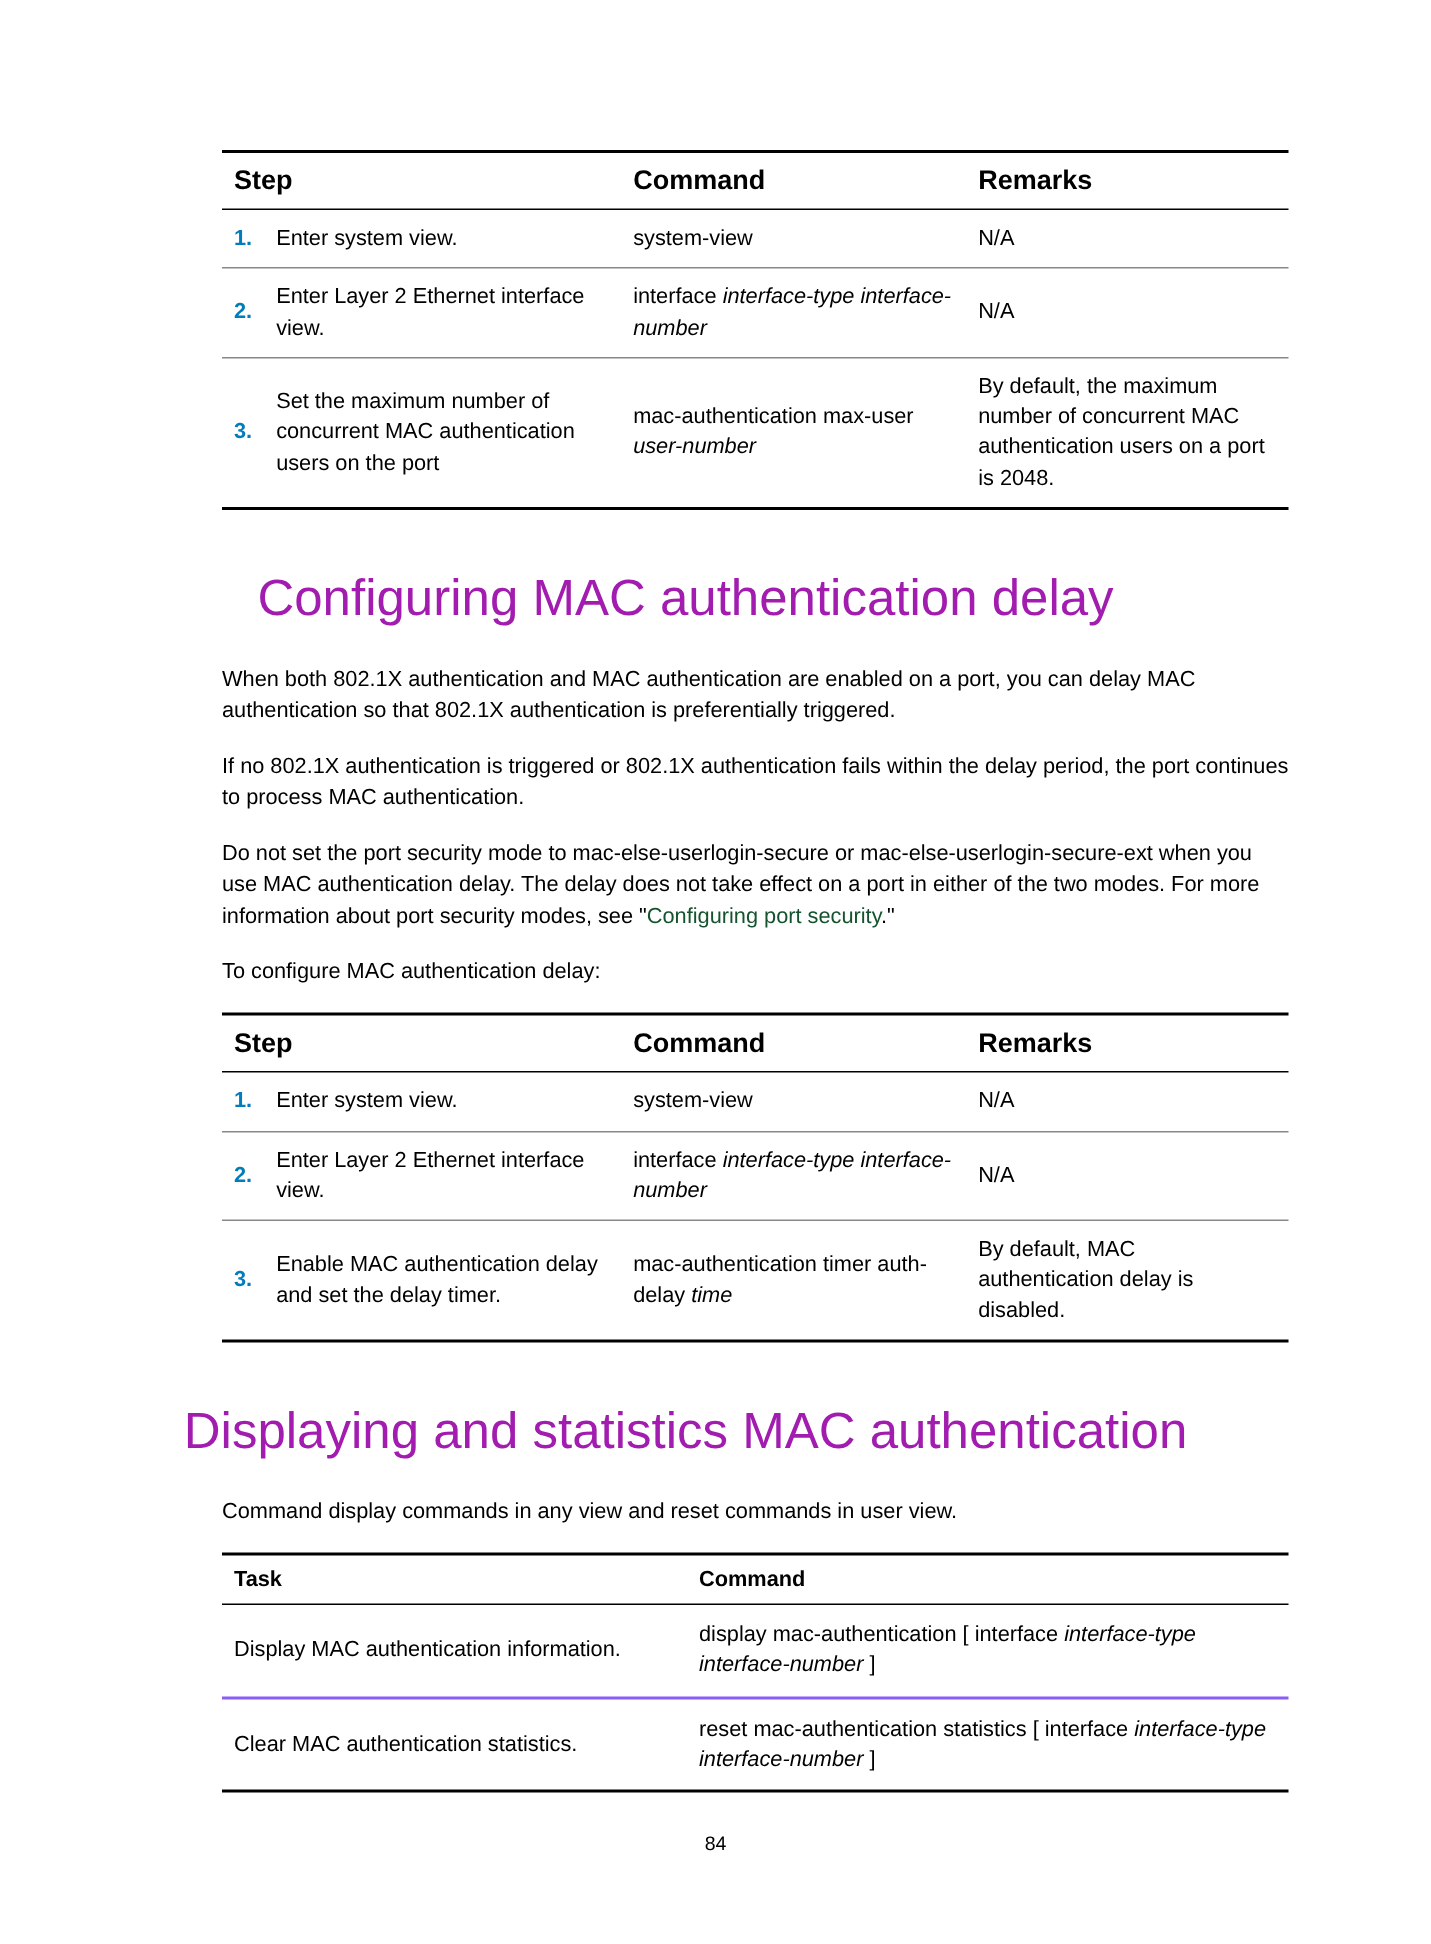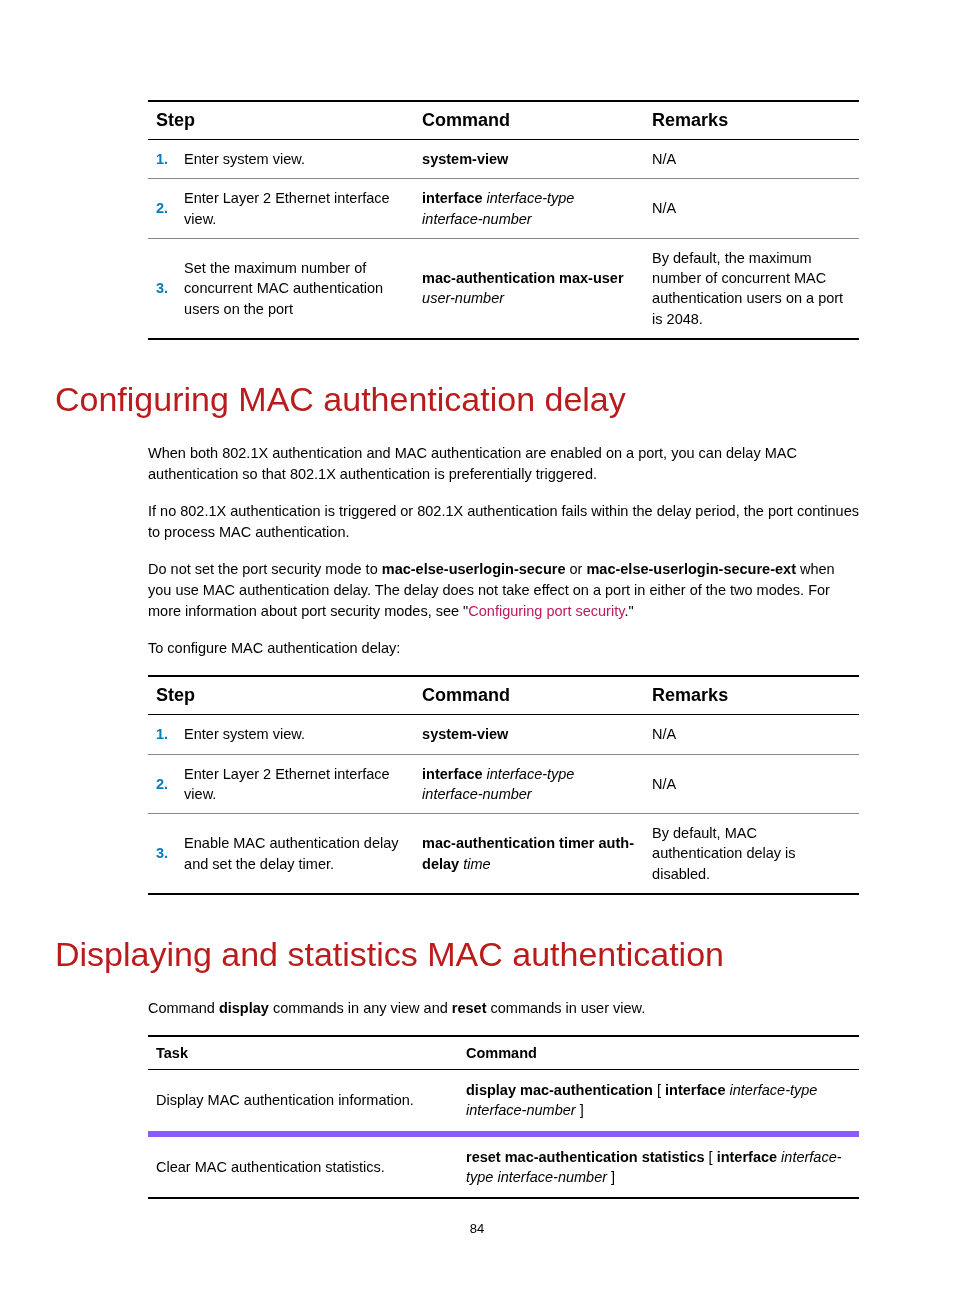--- a/index.html
+++ b/index.html
@@ -50,60 +50,61 @@
       text-align: right;
       padding-right: 6px;
     }
     .step-col {
       width: 238px;
     }
     .cmd-col {
       width: 230px;
     }
     .bold {
-      font-weight: bold;
+      font-weight: normal;
     }
     .italic {
       font-style: italic;
     }
     h1 {
       font-family: Arial, Helvetica, sans-serif;
       font-weight: 300;
       font-size: 34px;
-      color: #b91c1c;
+      color: #a21caf;
       margin-top: 4px;
       margin-bottom: 24px;
       margin-left: -40px;
+      text-align: center;
     }
     .body-text {
       margin-left: 0px;
       margin-bottom: 16px;
       line-height: 1.45;
     }
     .link {
-      color: #be185d;
+      color: #14532d;
     }
     .task-table {
       width: 100%;
       border-collapse: collapse;
       margin-bottom: 40px;
     }
     .task-table thead tr {
       border-top: 2px solid #000;
       border-bottom: 1.5px solid #000;
     }
     .task-table th {
       text-align: left;
       font-weight: bold;
       padding: 8px 8px;
       font-size: 14.5px;
       margin-top: 36px;
     }
     .task-table tbody tr {
-      border-bottom: 6px solid #8b5cf6;
+      border-bottom: 2px solid #8b5cf6;
     }
     .task-table tbody tr:last-child {
       border-bottom: 2px solid #000;
     }
     .task-table td {
       padding: 10px 8px;
       vertical-align: middle;
       line-height: 1.4;
     }
     .task-col {

